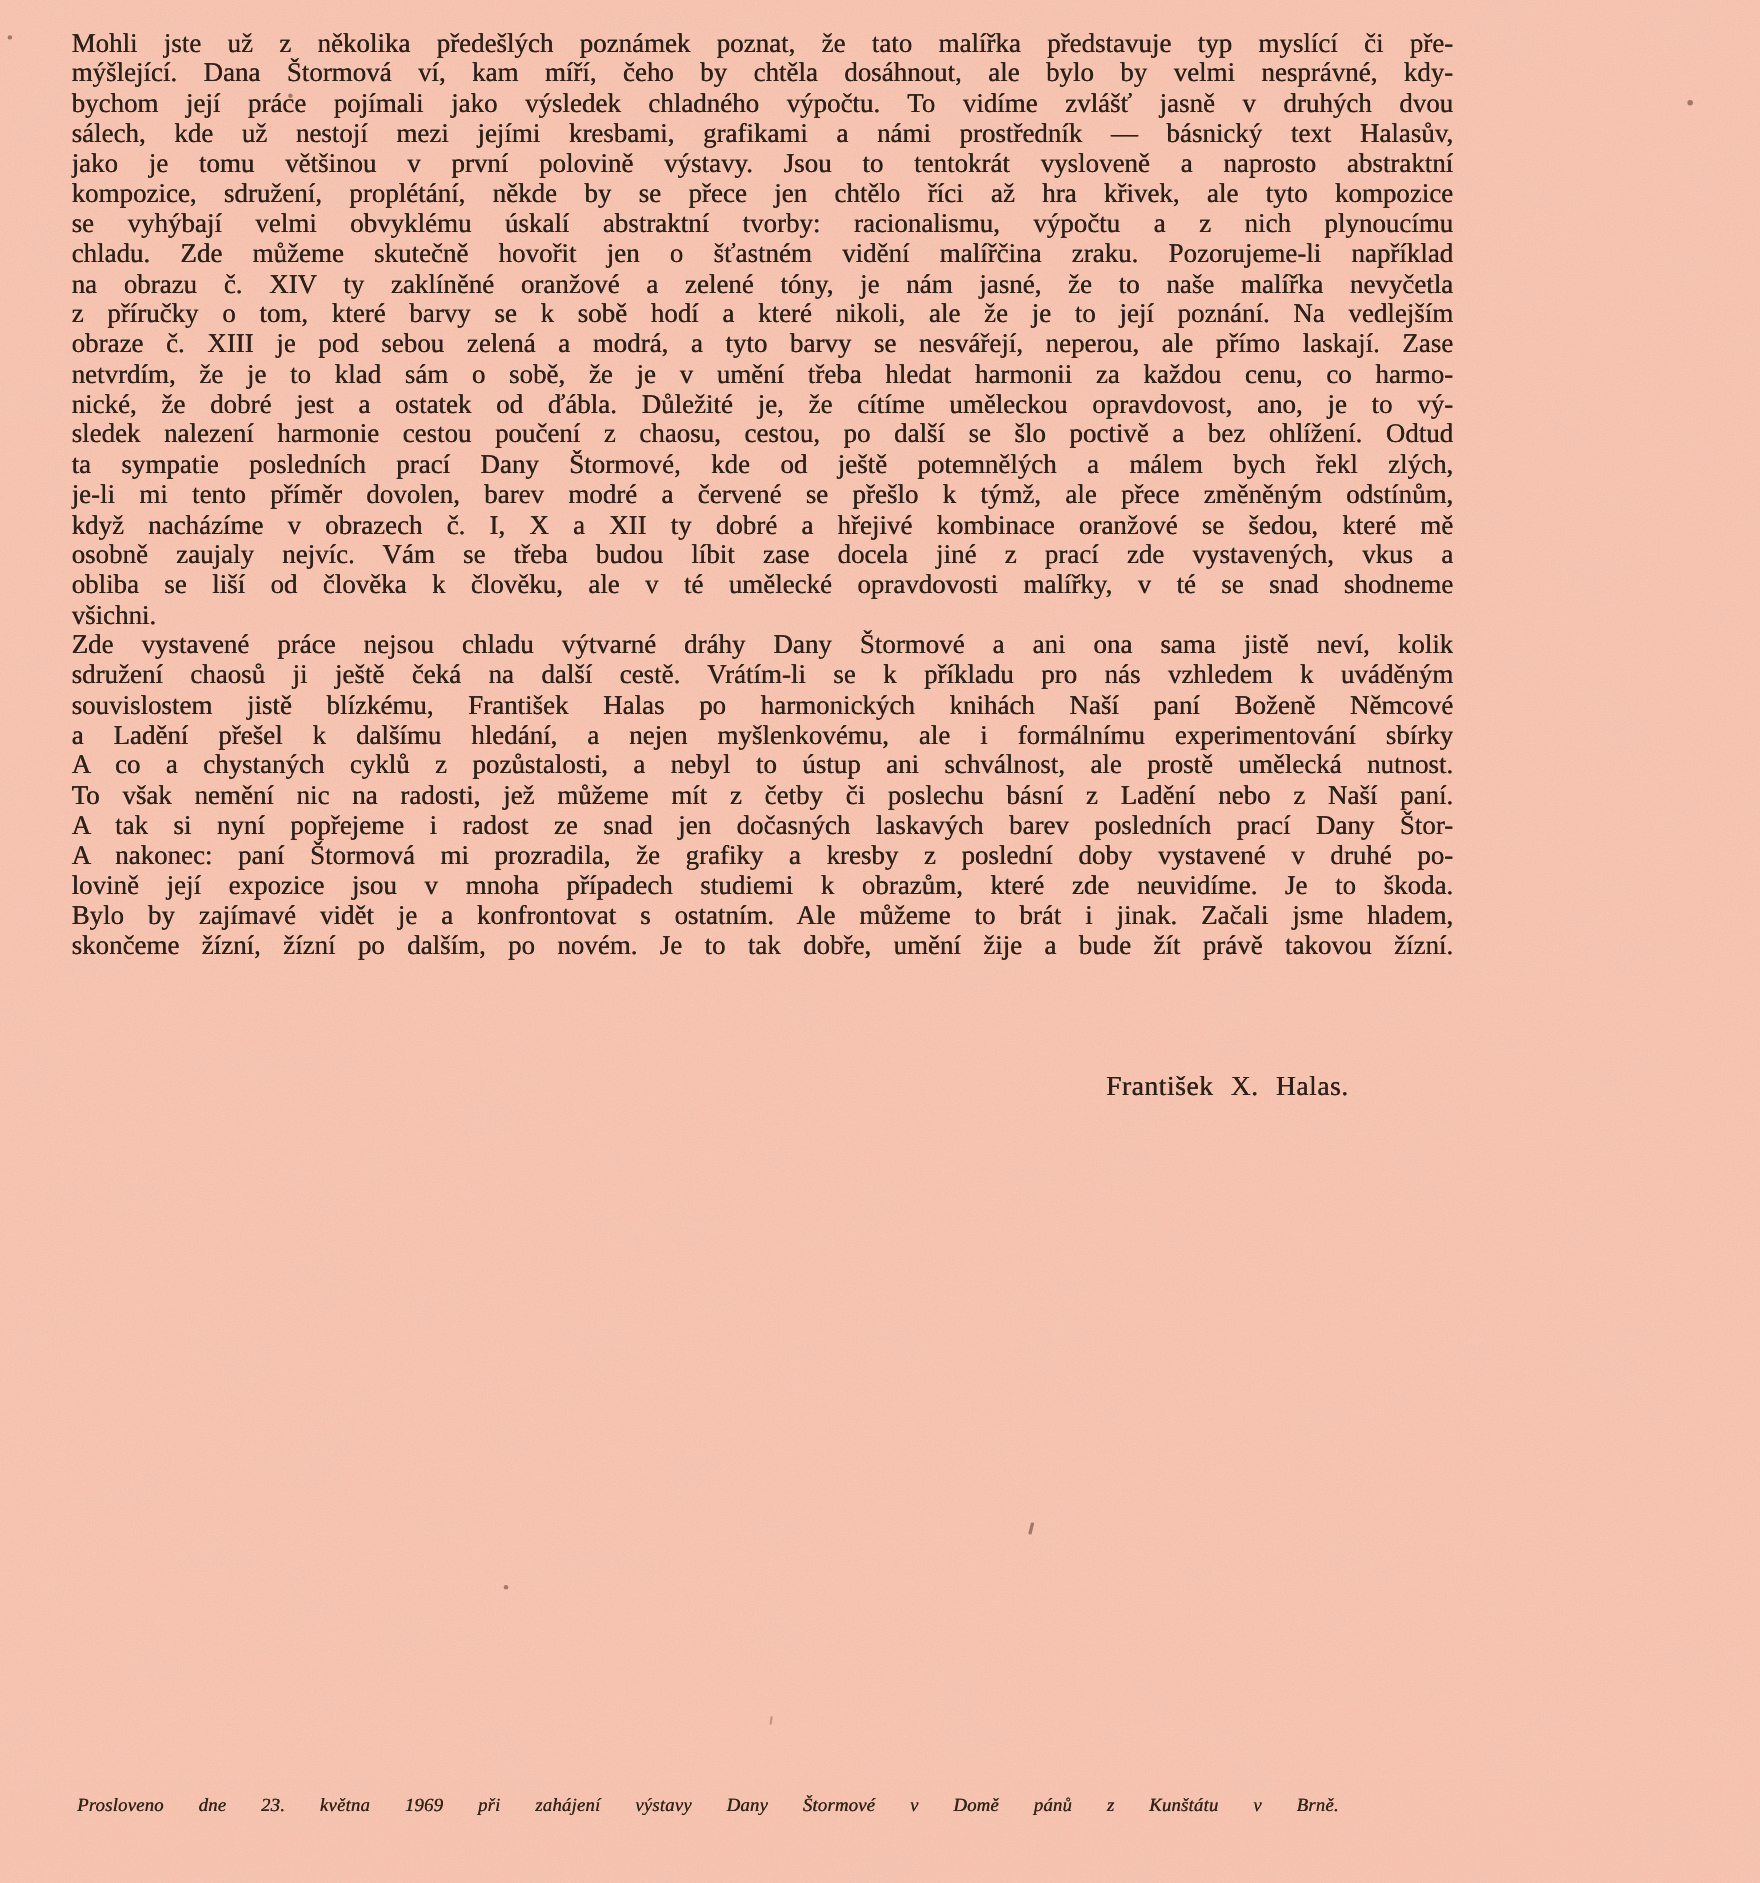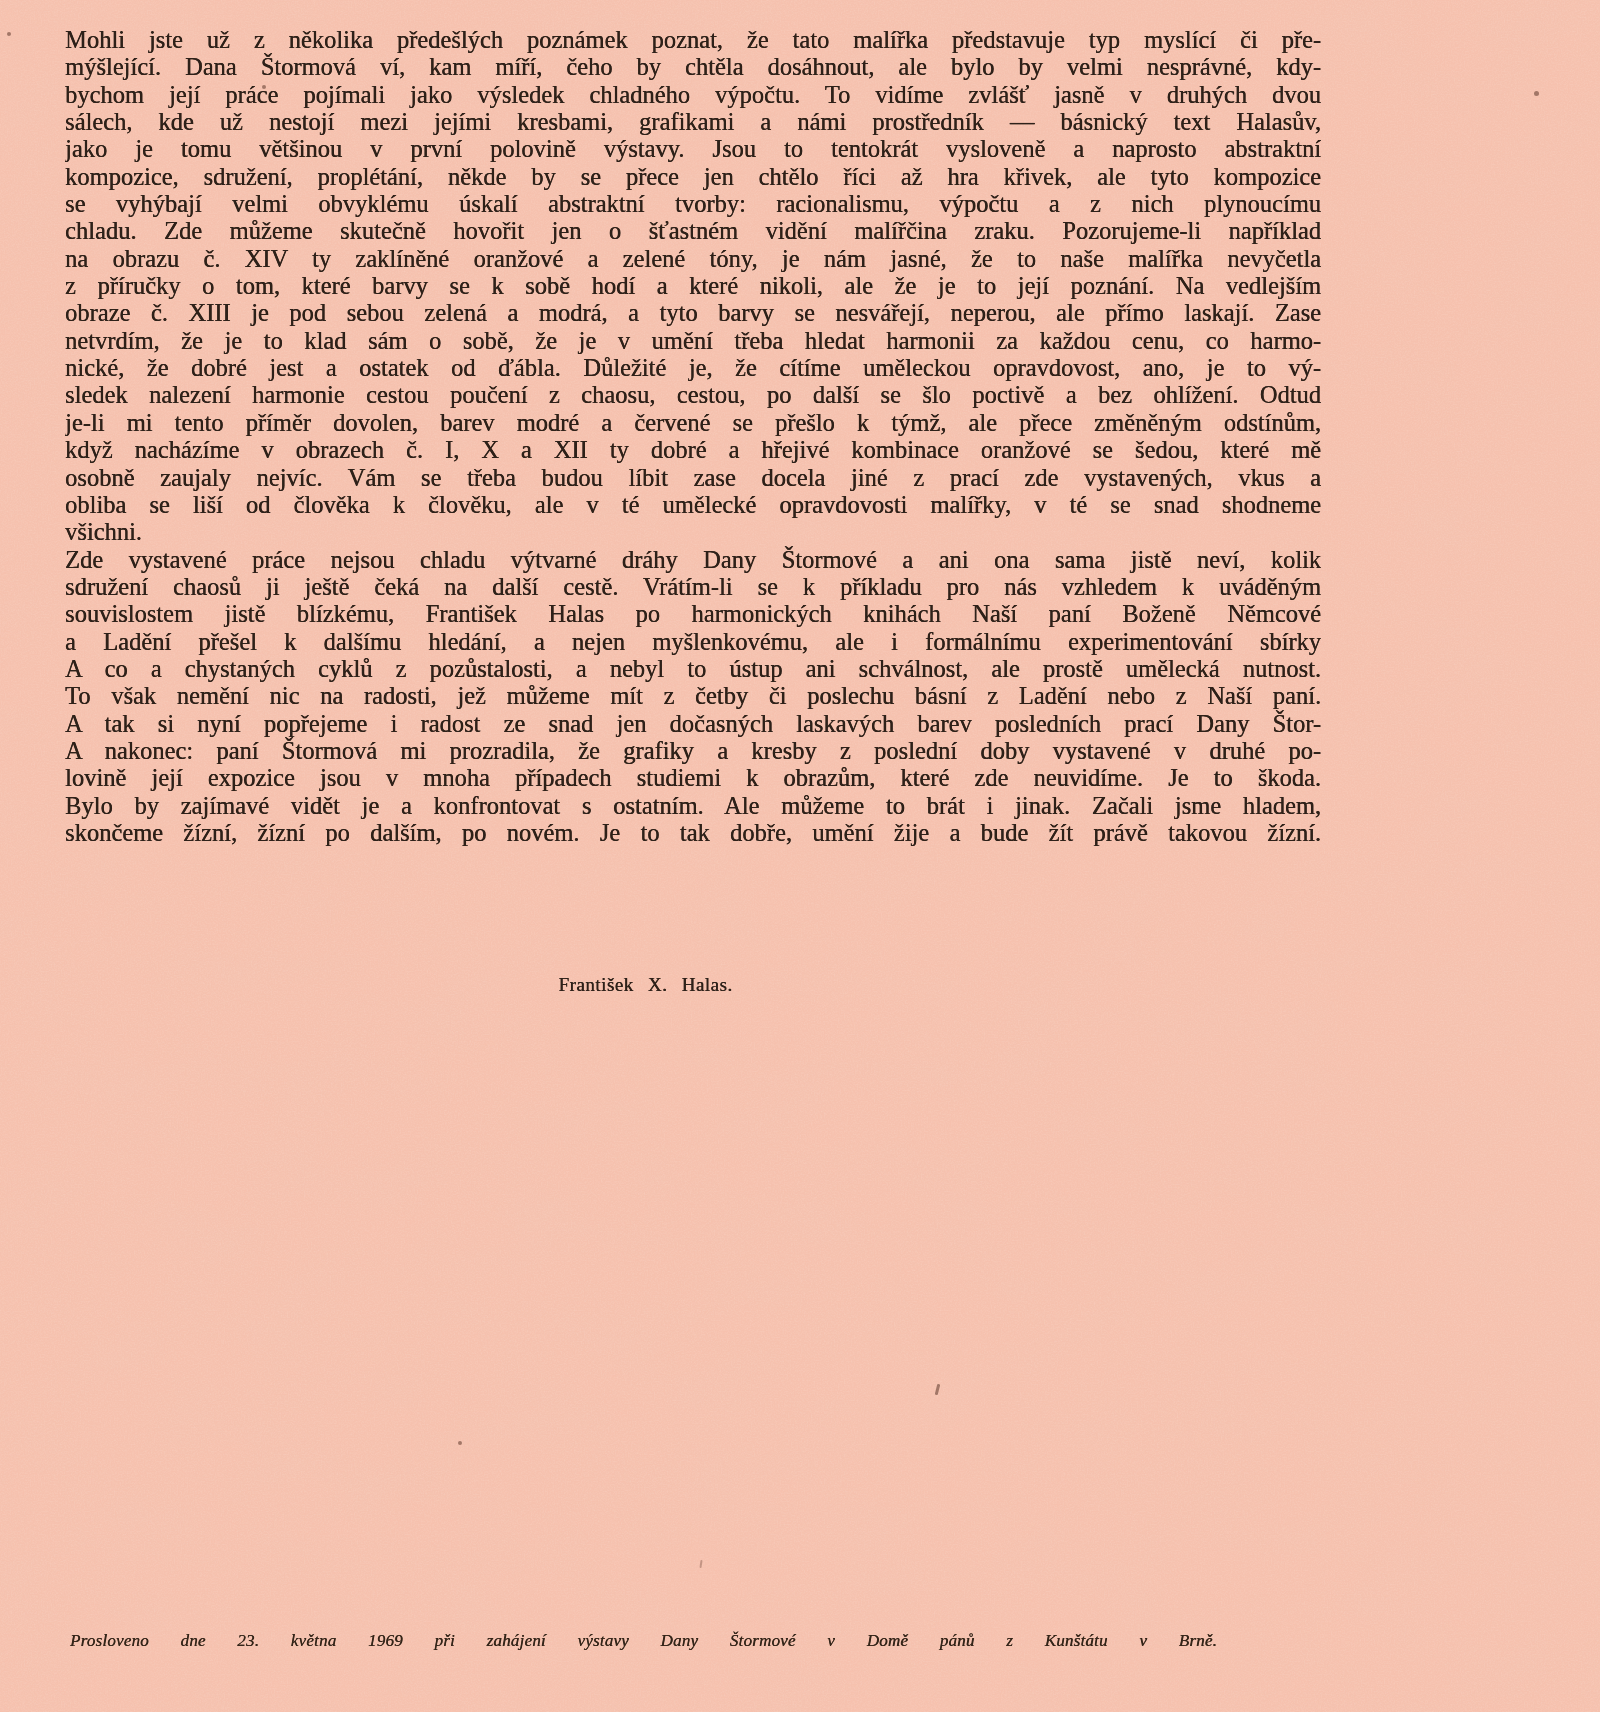--- a/index.html
+++ b/index.html
@@ -37,22 +37,22 @@
     word-spacing: 1.5px;
     white-space: normal;
   }
   .line.endline { text-align-last: left; }
   .signature {
     position: absolute;
     left: 65px; top: 974px;
     width: 1256px;
     box-sizing: border-box;
     padding-right: 95px;
-    text-align: center;
-    font-size: 19px;
+    text-align: right;
+    font-size: 25px;
     word-spacing: 9px;
     letter-spacing: 0.5px;
     color: #2e2119;
     text-shadow: 0.35px 0 0 currentColor;
   }
   .footer-note {
     position: absolute;
     left: 70px; top: 1631px;
     width: 1147px;
     font-style: italic;
@@ -106,20 +106,21 @@
         <div class="line">jako je tomu většinou v první polovině výstavy. Jsou to tentokrát vysloveně a naprosto abstraktní</div>
         <div class="line">kompozice, sdružení, proplétání, někde by se přece jen chtělo říci až hra křivek, ale tyto kompozice</div>
         <div class="line">se vyhýbají velmi obvyklému úskalí abstraktní tvorby: racionalismu, výpočtu a z nich plynoucímu</div>
         <div class="line">chladu. Zde můžeme skutečně hovořit jen o šťastném vidění malířčina zraku. Pozorujeme-li například</div>
         <div class="line">na obrazu č. XIV ty zaklíněné oranžové a zelené tóny, je nám jasné, že to naše malířka nevyčetla</div>
         <div class="line">z příručky o tom, které barvy se k sobě hodí a které nikoli, ale že je to její poznání. Na vedlejším</div>
         <div class="line">obraze č. XIII je pod sebou zelená a modrá, a tyto barvy se nesvářejí, neperou, ale přímo laskají. Zase</div>
         <div class="line">netvrdím, že je to klad sám o sobě, že je v umění třeba hledat harmonii za každou cenu, co harmo-</div>
         <div class="line">nické, že dobré jest a ostatek od ďábla. Důležité je, že cítíme uměleckou opravdovost, ano, je to vý-</div>
         <div class="line">sledek nalezení harmonie cestou poučení z chaosu, cestou, po další se šlo poctivě a bez ohlížení. Odtud</div>
+        <div class="line">ta sympatie posledních prací Dany Štormové, kde od ještě potemnělých a málem bych řekl zlých,</div>
         <div class="line">je-li mi tento příměr dovolen, barev modré a červené se přešlo k týmž, ale přece změněným odstínům,</div>
         <div class="line">když nacházíme v obrazech č. I, X a XII ty dobré a hřejivé kombinace oranžové se šedou, které mě</div>
         <div class="line">osobně zaujaly nejvíc. Vám se třeba budou líbit zase docela jiné z prací zde vystavených, vkus a</div>
         <div class="line">obliba se liší od člověka k člověku, ale v té umělecké opravdovosti malířky, v té se snad shodneme</div>
         <div class="line endline">všichni.</div>
       </div>
       <div>
         <div class="line">Zde vystavené práce nejsou chladu výtvarné dráhy Dany Štormové a ani ona sama jistě neví, kolik</div>
         <div class="line">sdružení chaosů ji ještě čeká na další cestě. Vrátím-li se k příkladu pro nás vzhledem k uváděným</div>
         <div class="line">souvislostem jistě blízkému, František Halas po harmonických knihách Naší paní Boženě Němcové</div>

